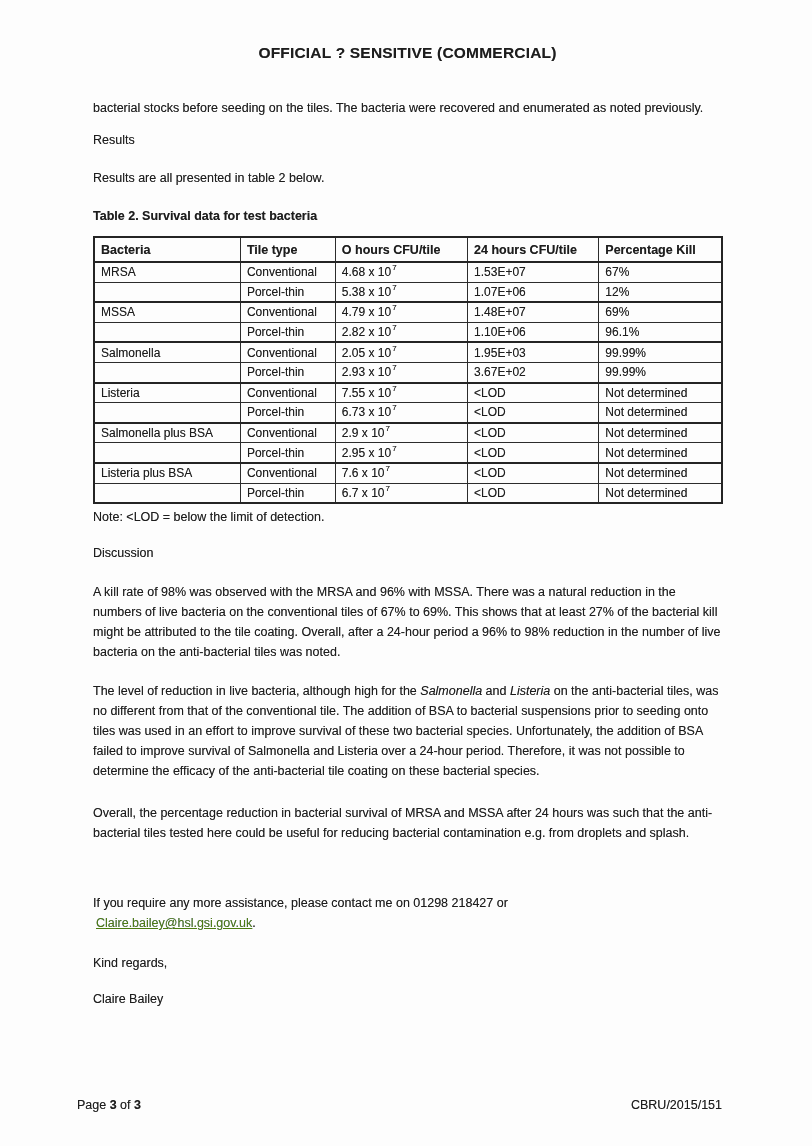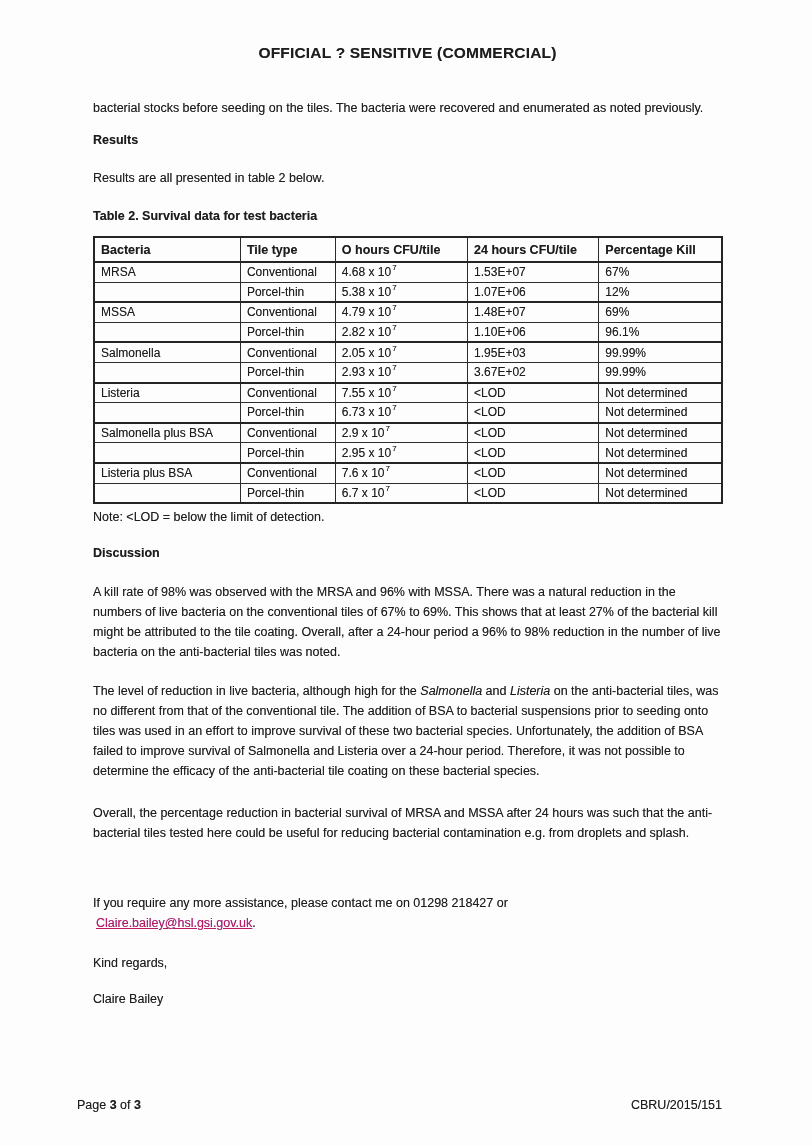--- a/index.html
+++ b/index.html
@@ -23,21 +23,21 @@
     font-size:15.5px;
     font-weight:bold;
     letter-spacing:0.2px;
   }
   p, .heading, .table-title, .note{
     font-size:12.5px;
     line-height:20px;
     margin:0;
   }
   .intro{margin-top:36px;}
-  .heading{font-weight:bold;}
+  .heading{font-weight:normal;}
   .h-results{margin-top:12px;}
   .p-results{margin-top:18px;}
   .table-title{font-weight:bold;margin-top:18px;}
   table.survival{
     margin-top:10px;
     border-collapse:collapse;
     width:630px;
     table-layout:fixed;
     font-size:12px;
     padding-left:24px;
@@ -56,21 +56,21 @@
   tr.group-start td{border-top:2px solid #242424;}
   .col-b{width:145px}.col-t{width:94px}.col-c0{width:131px}.col-c24{width:130px}.col-k{width:122px}
   sup{font-size:8px;line-height:0;position:relative;top:-1px;left:1px;}
   .note{margin-top:3px;}
   .h-discussion{margin-top:16px;}
   .p-disc1{margin-top:19px;}
   .p-disc2{margin-top:19px;}
   .p-disc3{margin-top:22px;}
   .p-contact{margin-top:50px;}
   .email-line{margin-top:0;padding-left:3px;}
-  a.email{color:#be185d;text-shadow:0 0 0.6px rgba(31,31,196,0.5);}
+  a.email{color:#4d7c0f;text-shadow:0 0 0.6px rgba(31,31,196,0.5);}
   .email-suffix{color:#1d1d1d;}
   .p-kind{margin-top:20px;}
   .p-name{margin-top:16px;}
   .footer{
     position:absolute;
     left:77px; right:90px; top:1098px;
     display:flex;
     justify-content:space-between;
     font-size:12.5px;
   }

